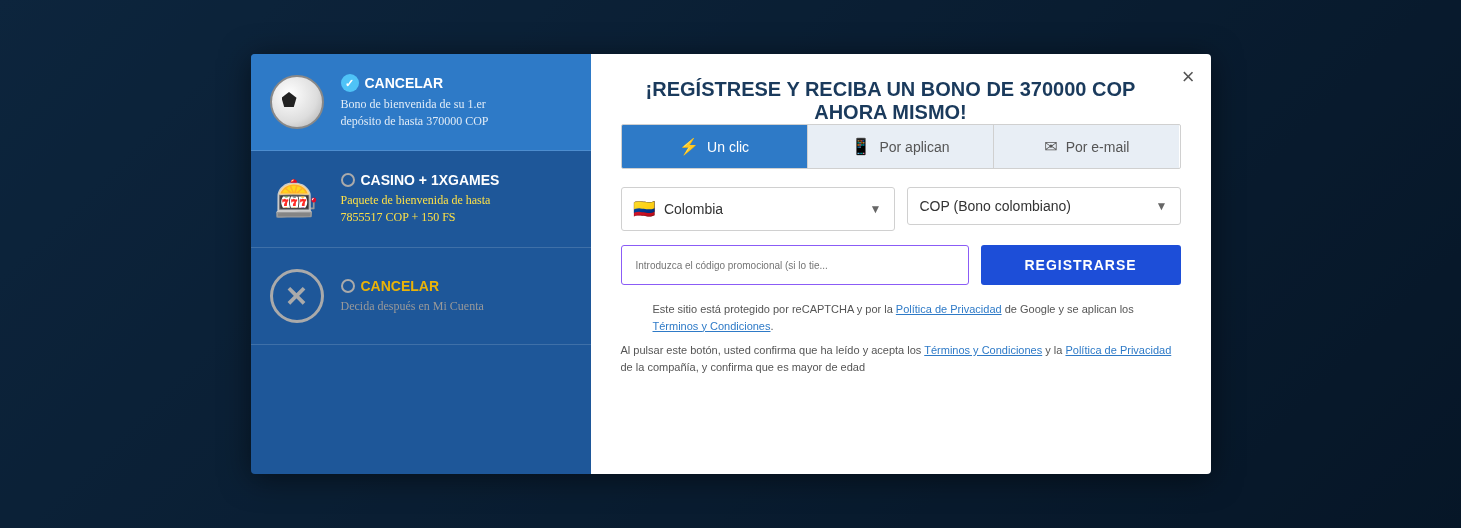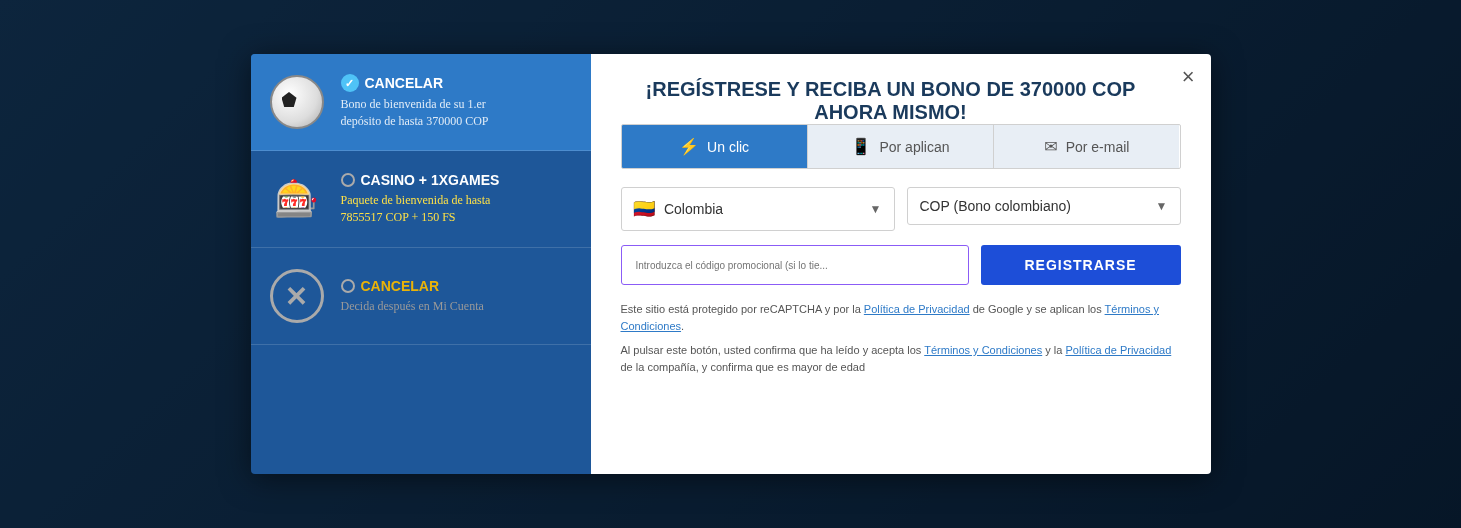--- a/index.html
+++ b/index.html
@@ -320,20 +320,21 @@
       letter-spacing: 1px;
       text-transform: uppercase;
       min-width: 200px;
     }
 
     .legal-text {
       font-size: 11px;
       color: #555;
       line-height: 1.5;
       margin-bottom: 8px;
+      margin-left: 32px;
     }
 
     .legal-text a {
       color: #2e7ac7;
       text-decoration: underline;
     }
 
     .legal-text2 {
       font-size: 11px;
       color: #555;

